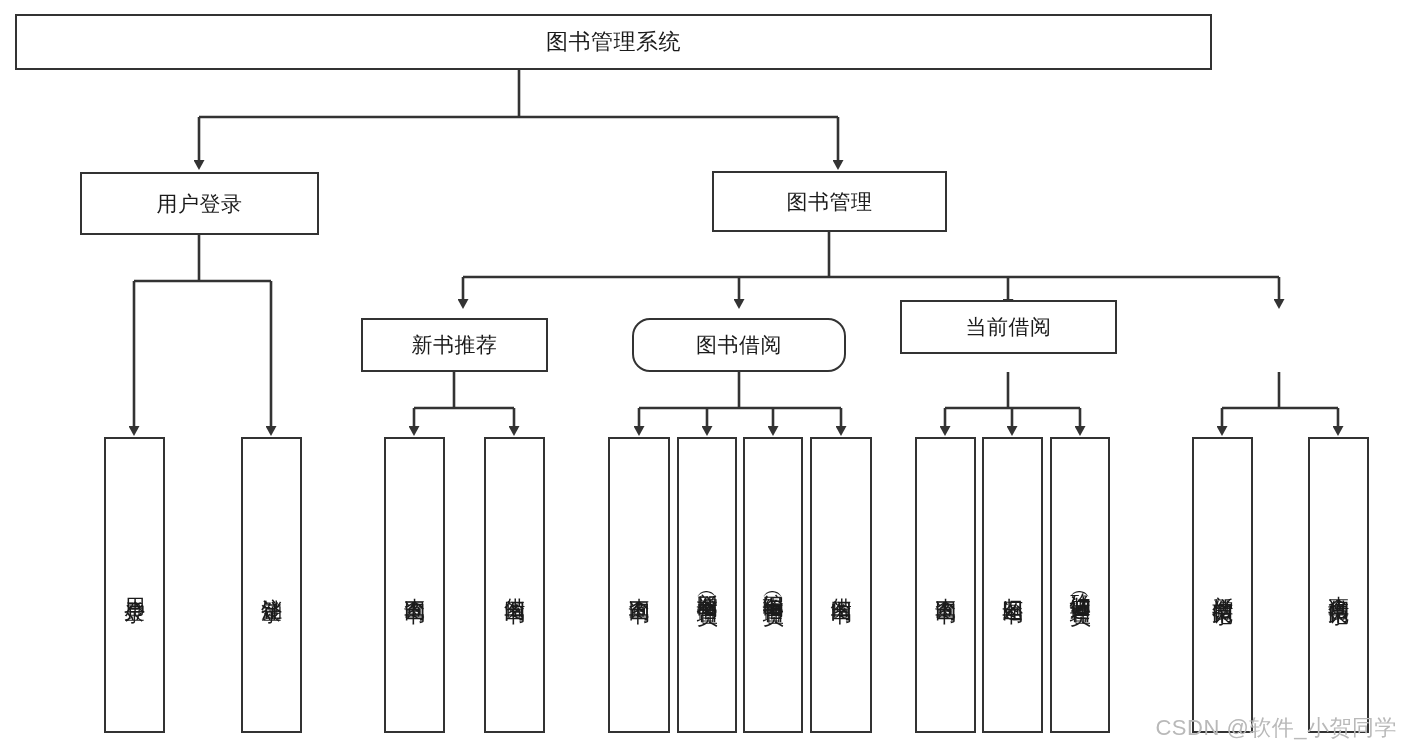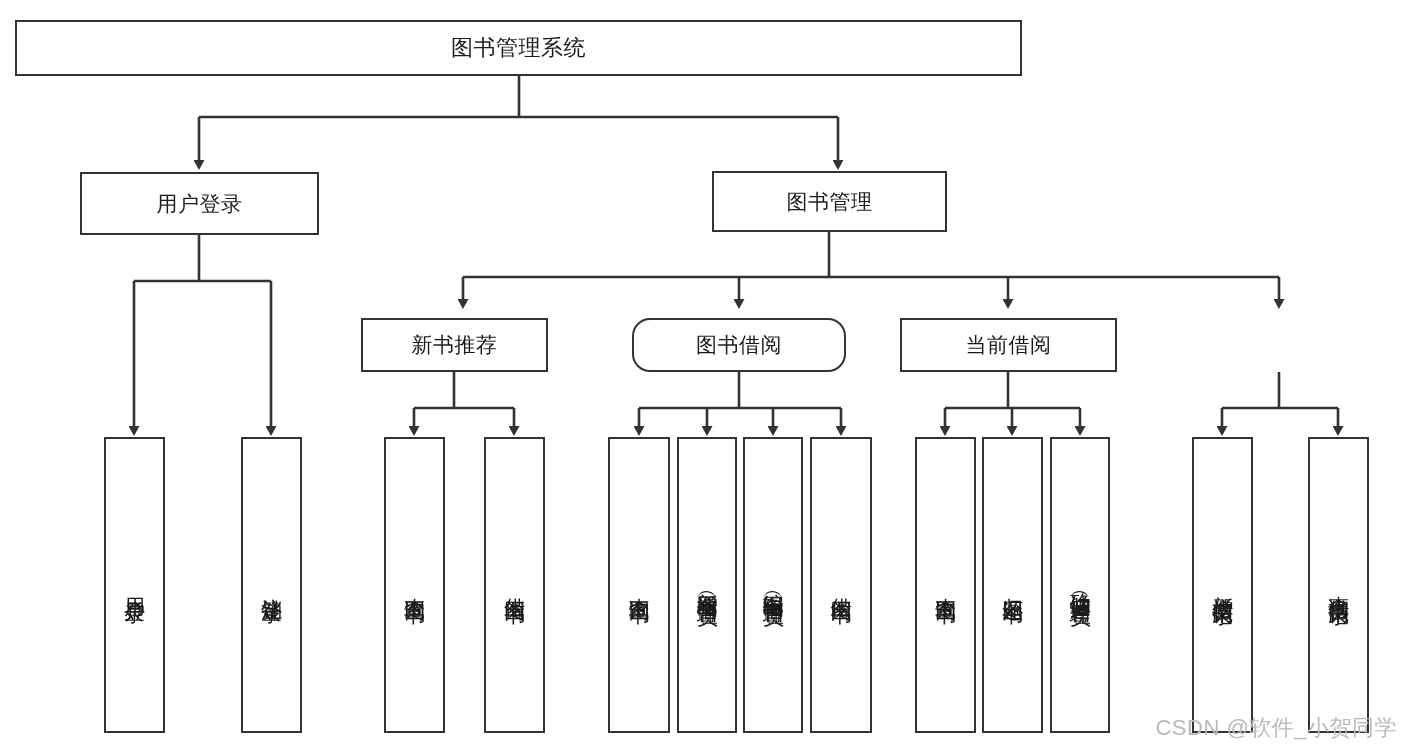--- a/index.html
+++ b/index.html
@@ -117,38 +117,38 @@
       <path d="M1012,408 L1012,427" marker-end="url(#arrow)"></path>
       <path d="M1080,408 L1080,427" marker-end="url(#arrow)"></path>
 
       <path d="M1279,372 L1279,408"></path>
       <path d="M1222,408 L1338,408"></path>
       <path d="M1222,408 L1222,427" marker-end="url(#arrow)"></path>
       <path d="M1338,408 L1338,427" marker-end="url(#arrow)"></path>
     </g>
   </svg>
 
-  <div class="node root" style="left:15px; top:20px; width:1007px; height:56px;">
+  <div class="node root" style="left:15px; top:14px; width:1197px; height:56px;">
     <span class="label">图书管理系统</span>
   </div>
 
   <div class="node" style="left:80px; top:172px; width:239px; height:63px;">
     <span class="label">用户登录</span>
   </div>
   <div class="node" style="left:361px; top:318px; width:187px; height:54px;">
     <span class="label">新书推荐</span>
   </div>
 
   <div class="node" style="left:712px; top:171px; width:235px; height:61px;">
     <span class="label">图书管理</span>
   </div>
   <div class="node" style="left:632px; top:318px; width:214px; height:54px;border-radius:18px;">
     <span class="label">图书借阅</span>
   </div>
-  <div class="node" style="left:900px; top:318px; width:217px; height:54px;text-align:right;">
+  <div class="node" style="left:900px; top:300px; width:217px; height:54px;text-align:right;">
     <span class="label">当前借阅</span>
   </div>
 
   <div class="node leaf" style="left:104px; top:437px; width:61px; height:296px;">
     <span class="label">用户登录</span>
   </div>
   <div class="node leaf" style="left:241px; top:437px; width:61px; height:296px;">
     <span class="label">注销登录</span>
   </div>
 

